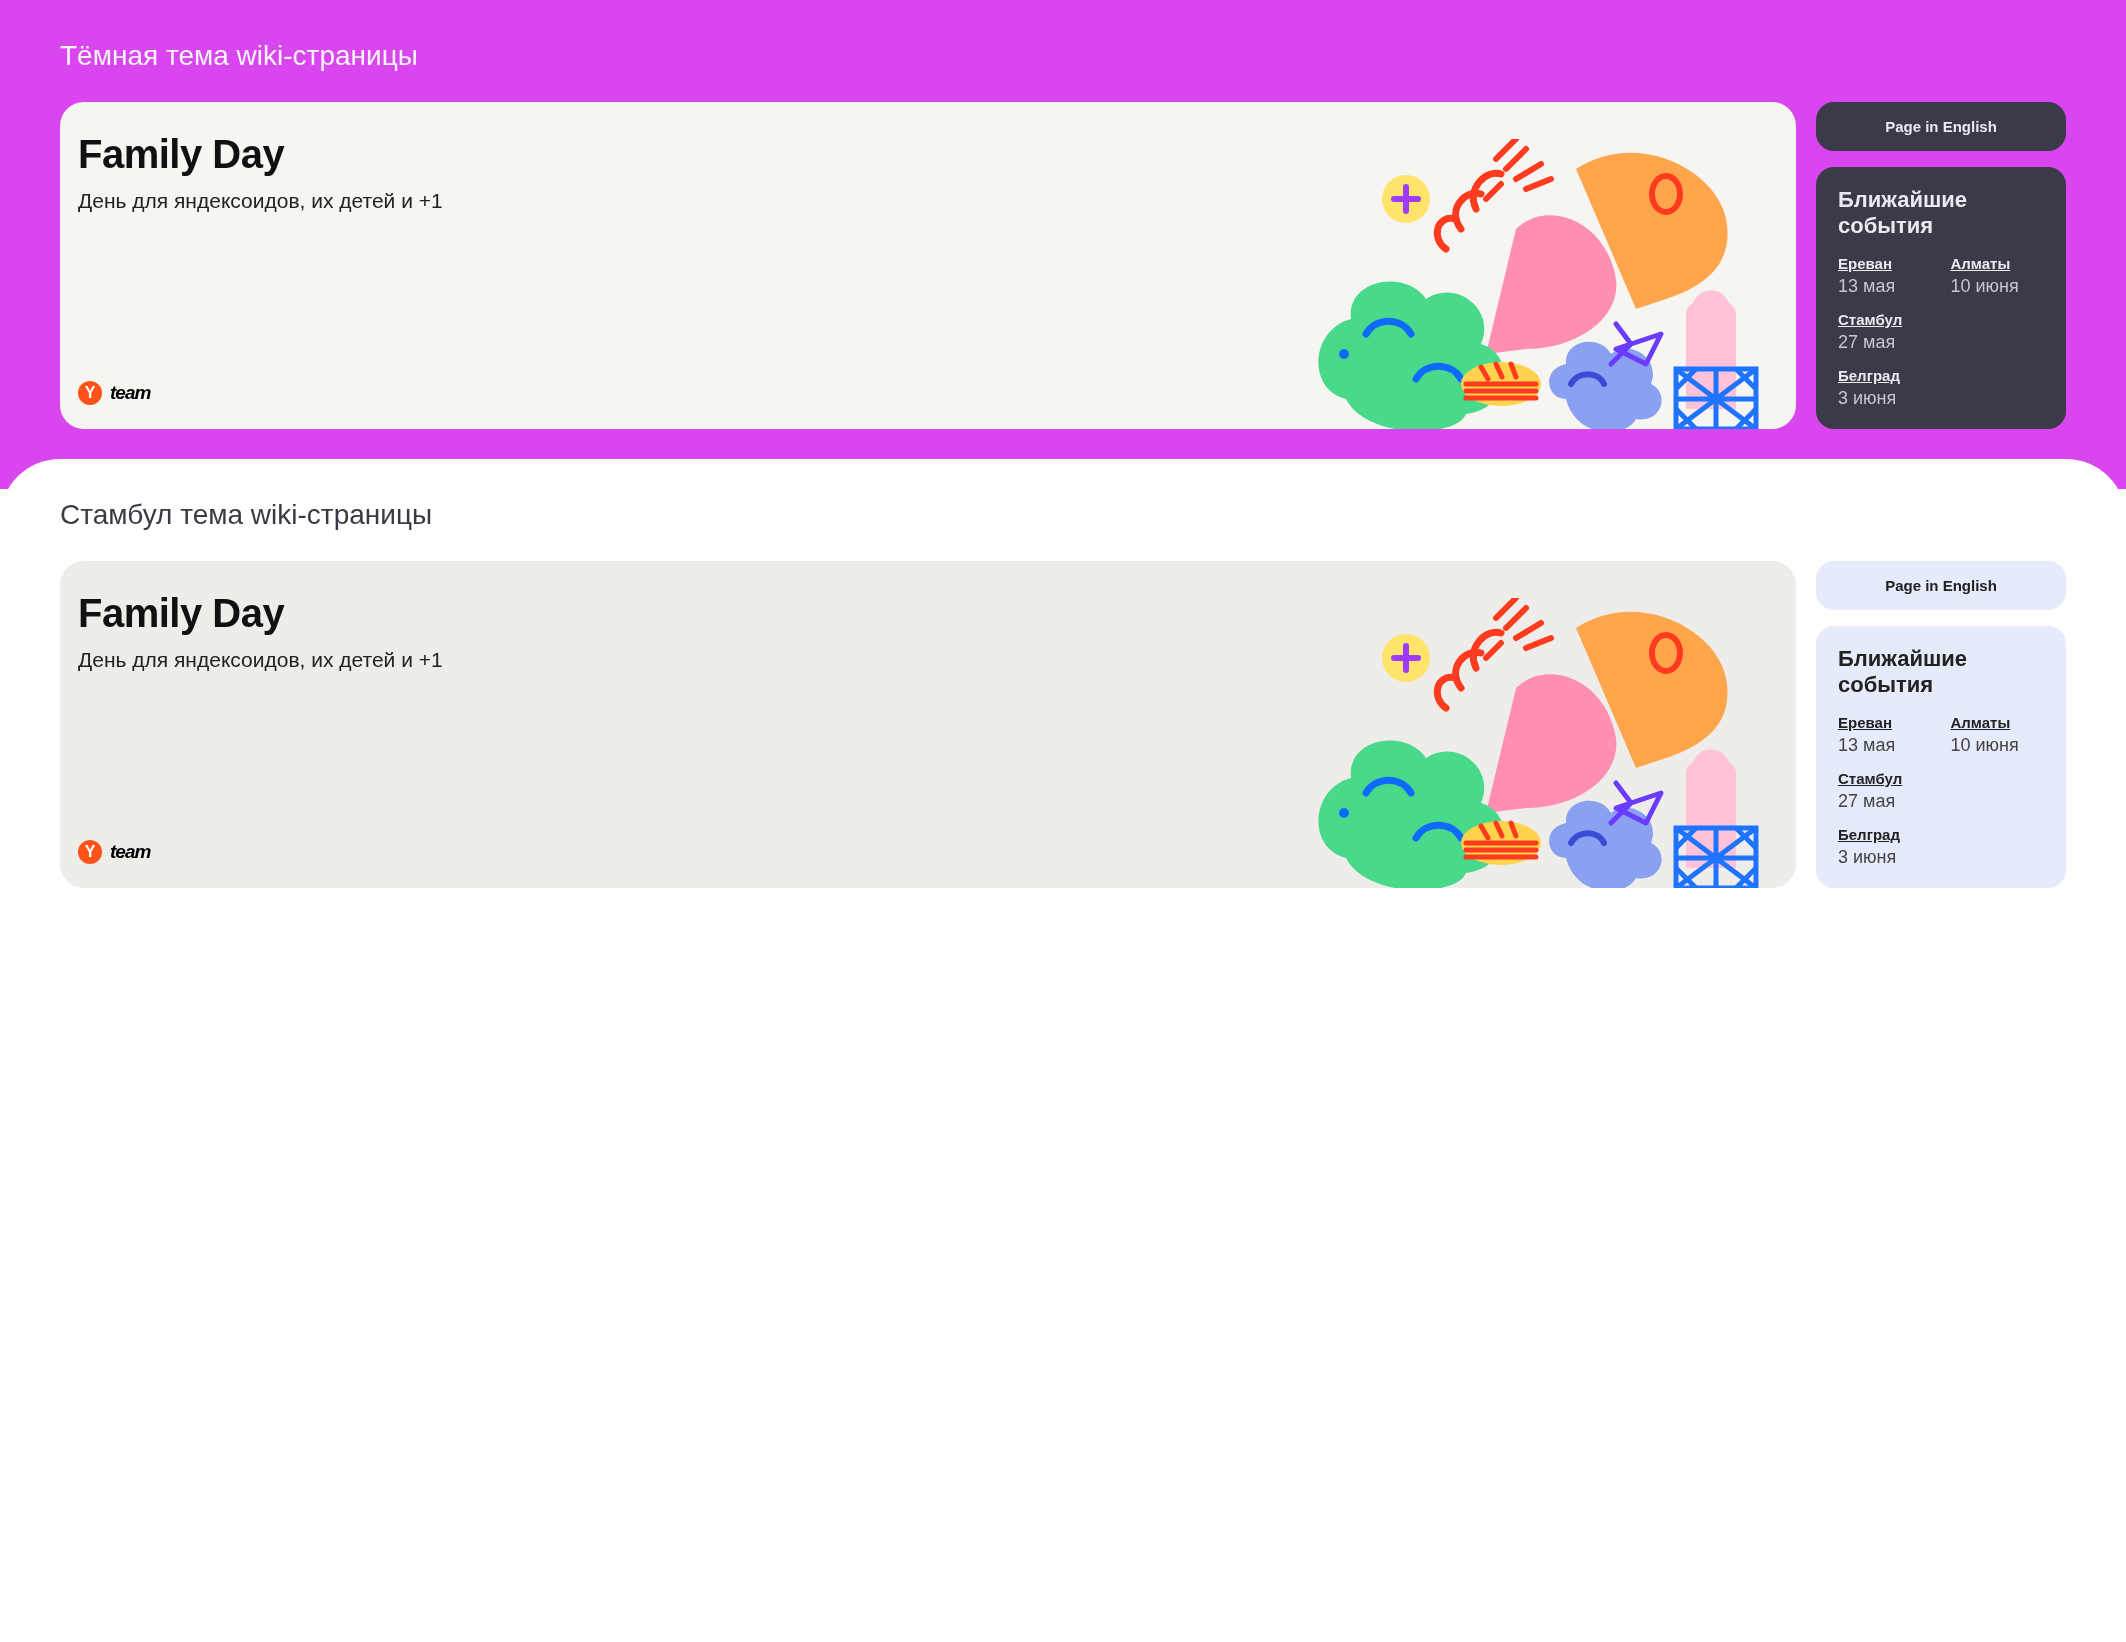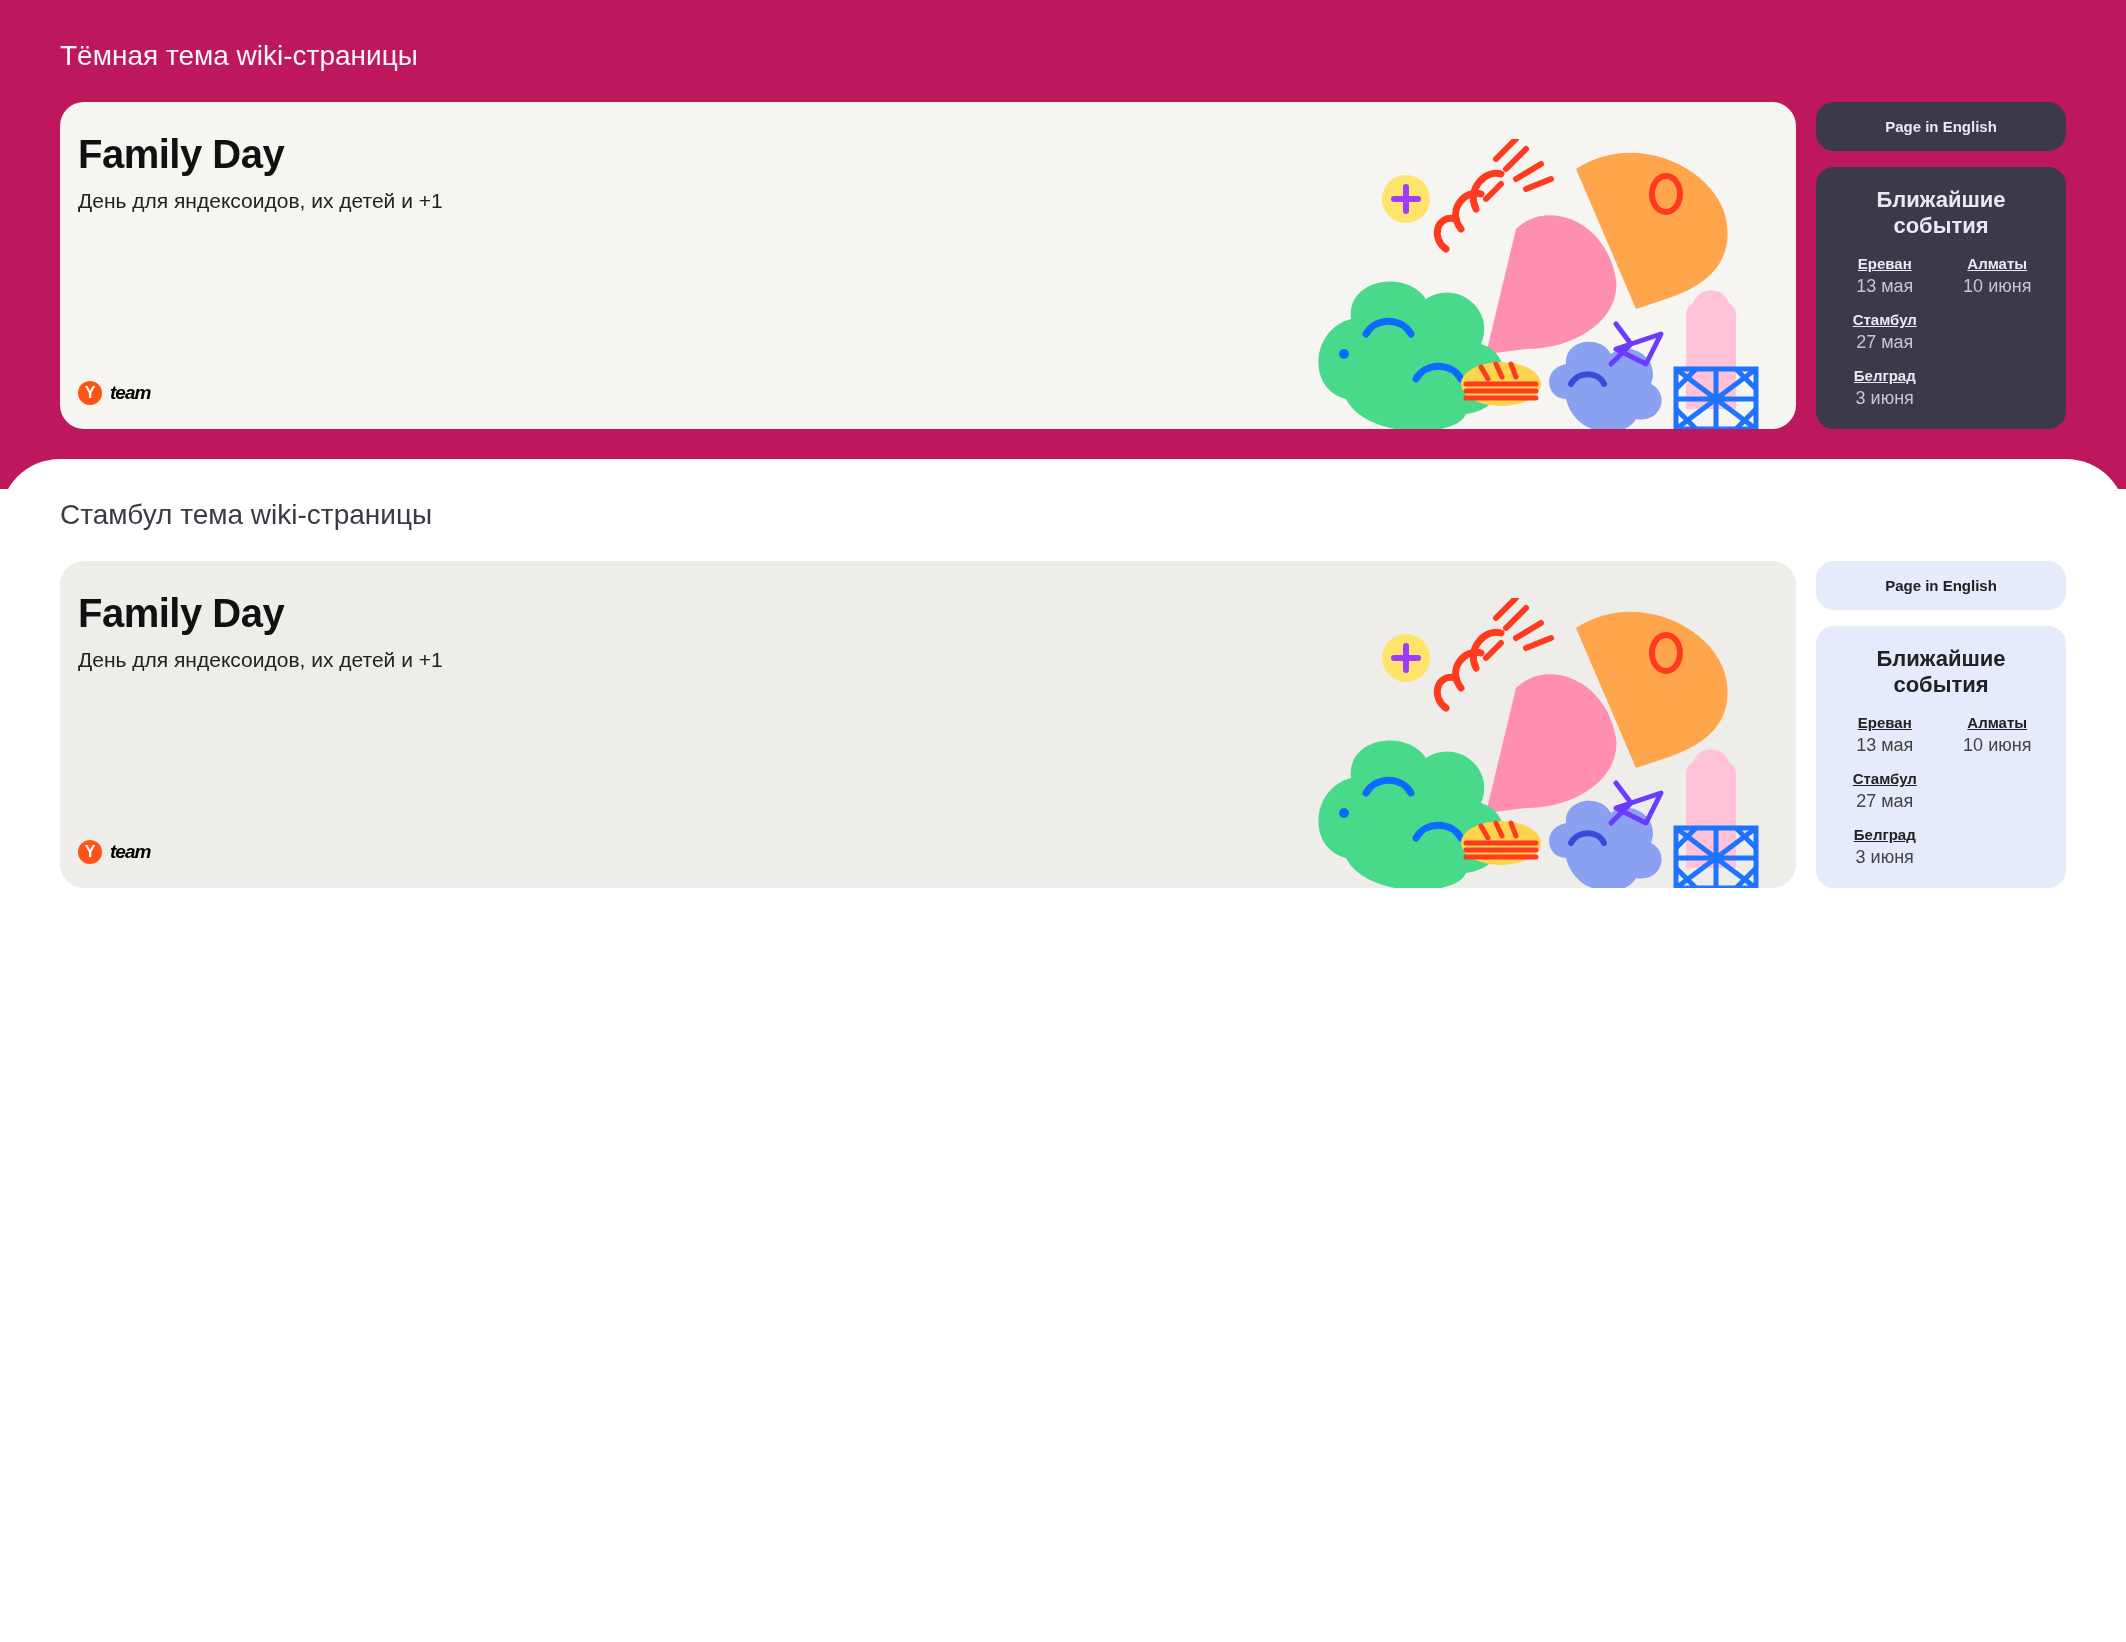--- a/index.html
+++ b/index.html
@@ -1,19 +1,19 @@
 <!DOCTYPE html>
 <html><head>
 <meta charset="utf-8">
 <style>
   * { box-sizing: border-box; margin: 0; padding: 0; }
   body { font-family: -apple-system, BlinkMacSystemFont, "Segoe UI", Arial, sans-serif; background: #fff; }
 
   .section-dark {
-    background: #be185d;
+    background: #d946ef;
     padding: 40px 60px 60px 60px;
   }
   .section-light {
     background: #fff;
     padding: 40px 60px 60px 60px;
     border-radius: 60px 60px 0 0;
     margin-top: -30px;
   }
 
   .section-title {
@@ -100,21 +100,20 @@
     font-weight: 600;
     cursor: pointer;
   }
   .section-dark .lang-btn { background: #3a3a48; color: #e9e9f0; }
   .section-light .lang-btn { background: #e5ebfa; color: #222; }
 
   .events-card {
     border-radius: 18px;
     padding: 20px 22px;
     flex: 1;
-    text-align: center;
   }
   .section-dark .events-card { background: #3a3a48; color: #e9e9f0; }
   .section-light .events-card { background: #e5ebfa; color: #222; }
 
   .events-title {
     font-size: 22px;
     font-weight: 800;
     margin-bottom: 16px;
   }
 

